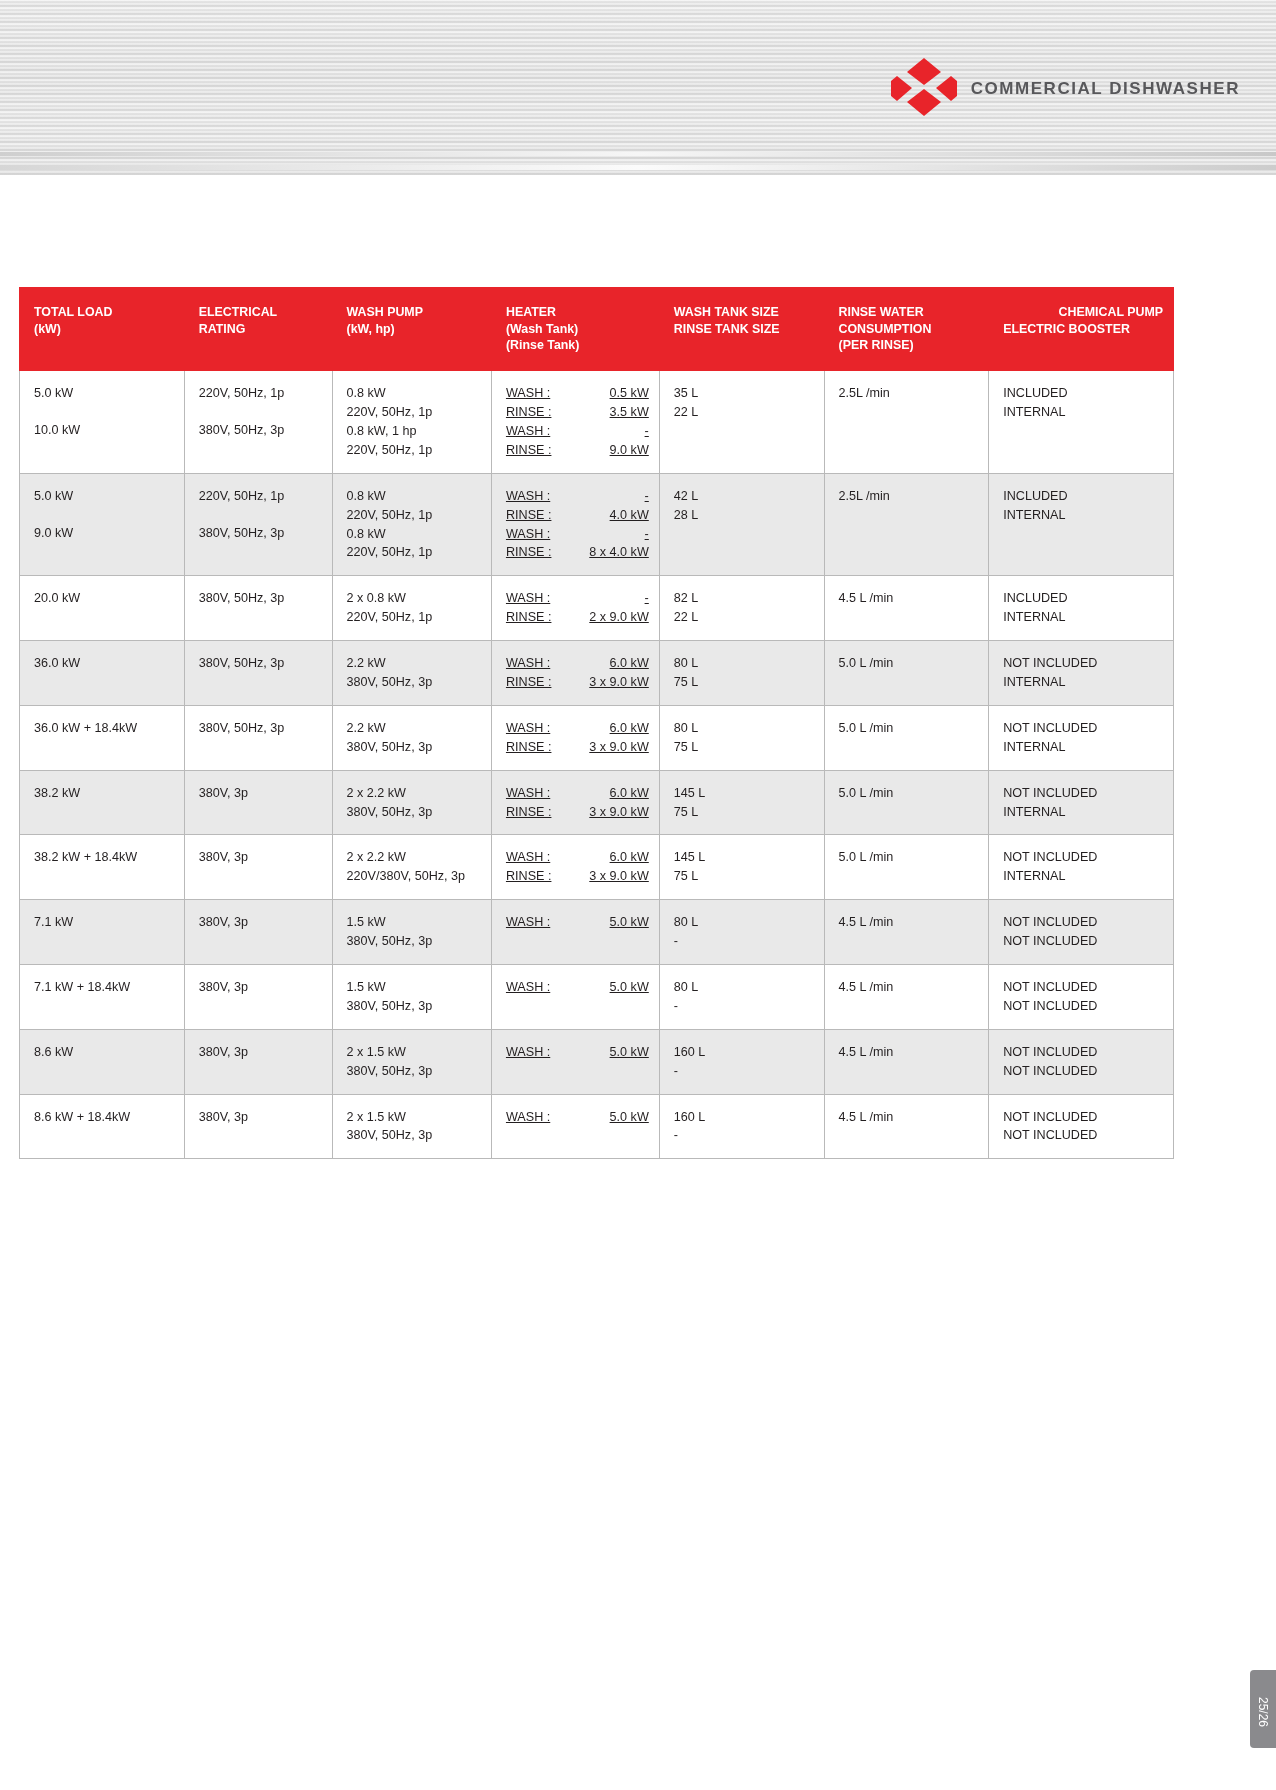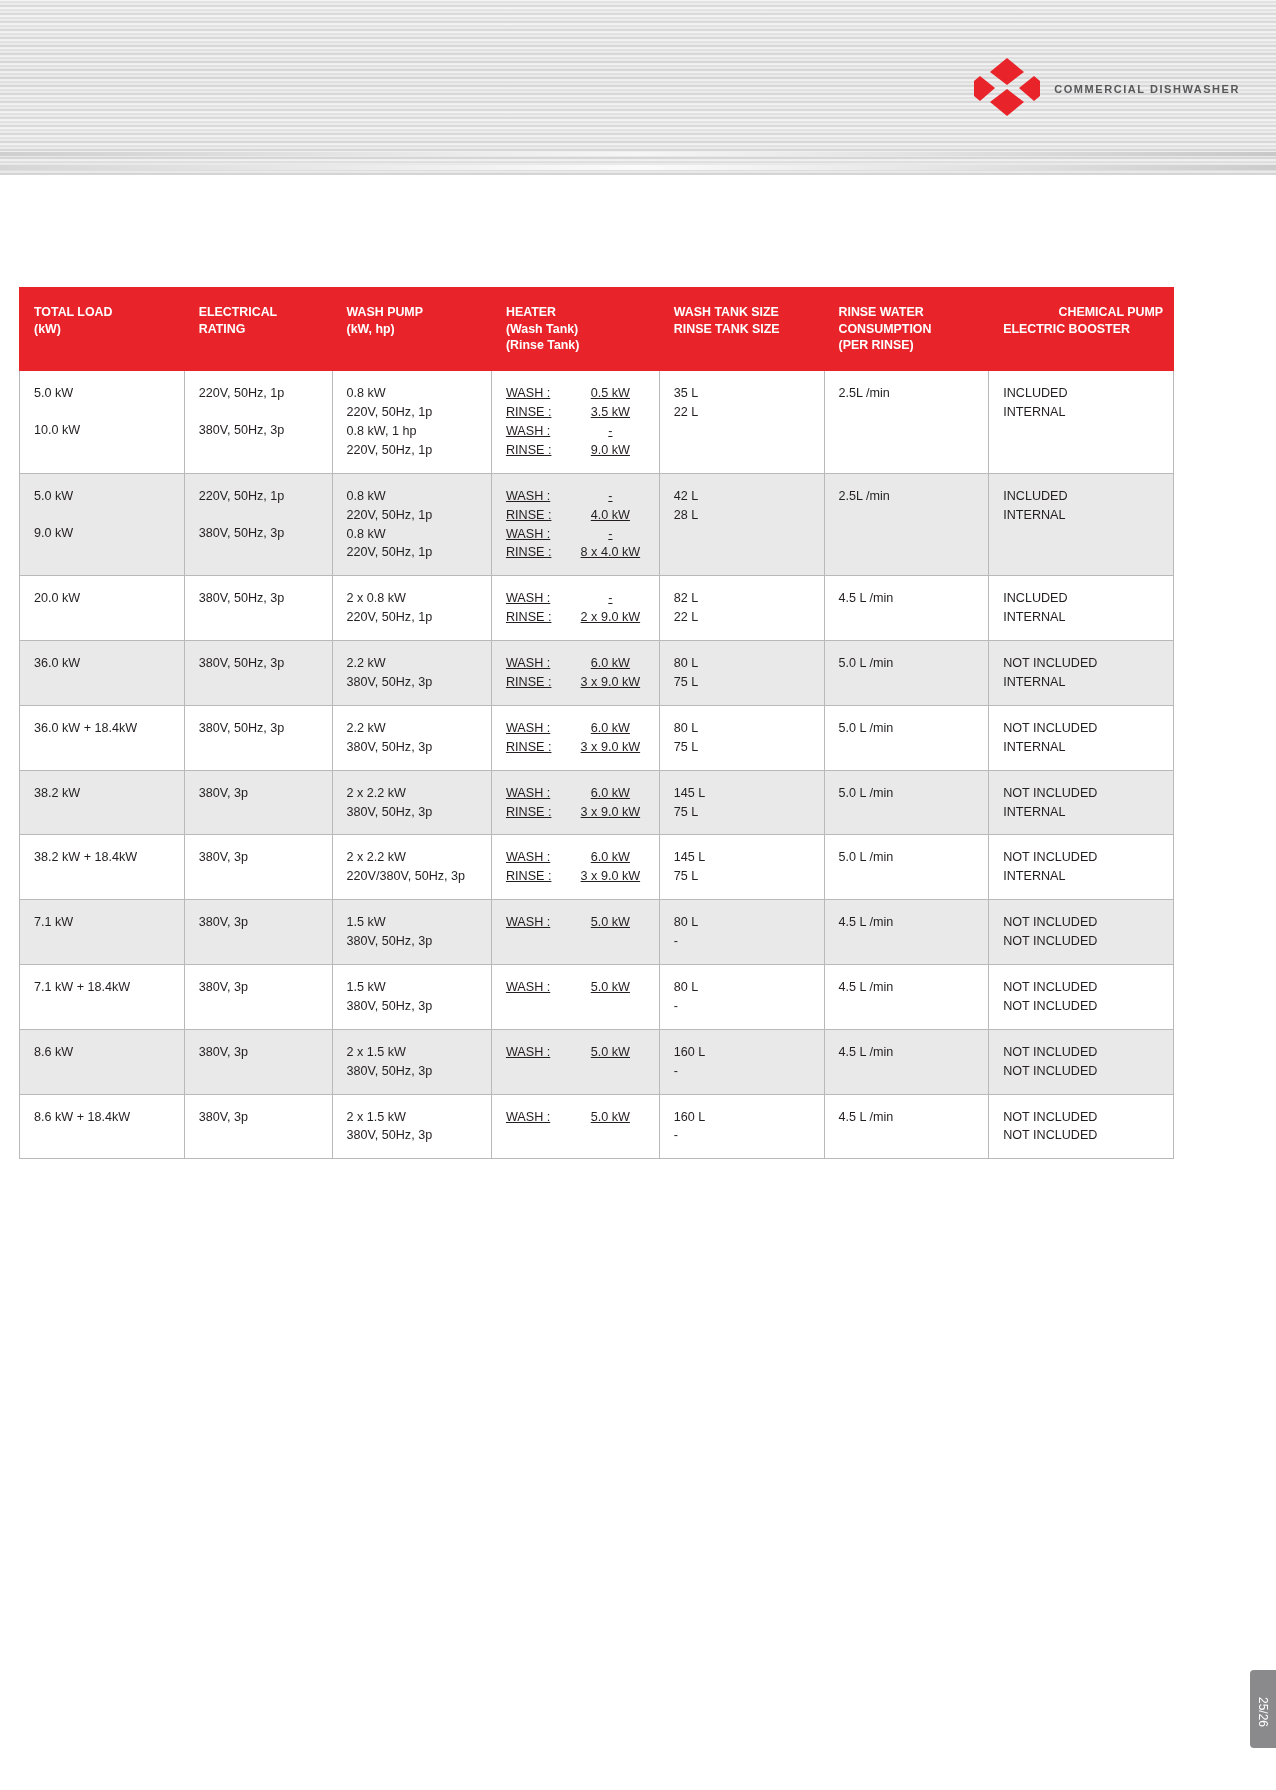--- a/index.html
+++ b/index.html
@@ -63,21 +63,21 @@
     justify-content: center;
   }
   .logo-title {
     font-size: 42px;
     font-weight: bold;
     color: #3a3a3c;
     letter-spacing: -0.5px;
     line-height: 1;
   }
   .logo-sub {
-    font-size: 11px;
+    font-size: 17px;
     font-weight: bold;
     color: #58585b;
     letter-spacing: 1.55px;
     margin-top: 4px;
   }
 
   
   .spec-table {
     position: absolute;
     top: 287px;
@@ -114,21 +114,21 @@
   .spec-table tbody tr.alt td { background: #e9e9e9; }
 
   
   .kv {
     display: grid;
     grid-template-columns: 62px 1fr;
     column-gap: 4px;
     text-decoration: underline;
   }
   .kv .k { white-space: nowrap; }
-  .kv .v { text-align: center; white-space: nowrap; }
+  .kv .v { text-align: right; white-space: nowrap; }
 
   
   col.c1 { width: 156px; }
   col.c2 { width: 140px; }
   col.c3 { width: 151px; }
   col.c4 { width: 159px; }
   col.c5 { width: 156px; }
   col.c6 { width: 156px; }
   col.c7 { width: 175px; }
 

